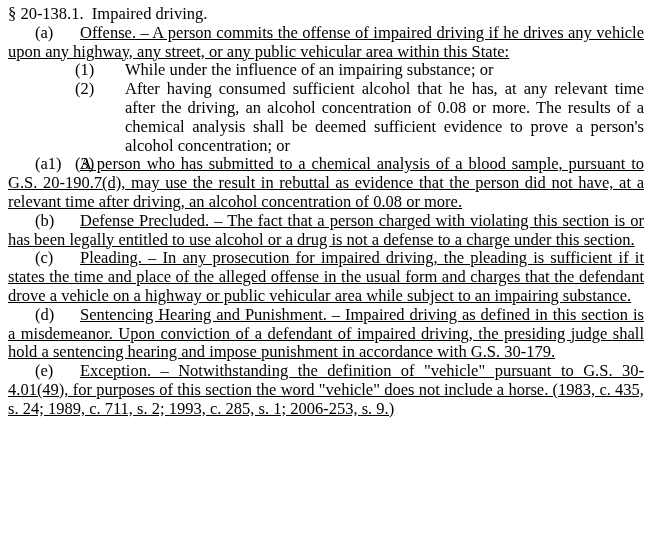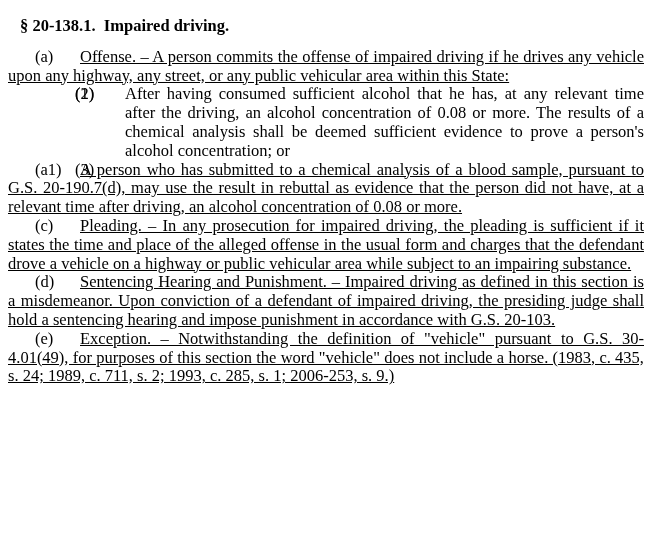--- a/index.html
+++ b/index.html
@@ -14,23 +14,23 @@
     box-sizing: border-box;
     background: #ffffff;
     color: #000000;
     font-family: "Liberation Serif", "DejaVu Serif", serif;
     font-size: 16.5px;
     line-height: 18.8px;
     padding: 5px 8px 0 8px;
     overflow: hidden;
   }
   .title {
-    font-weight: bold;
+    font-weight: normal;
     white-space: pre-wrap; 
-    margin: 12px;
+    margin: 0;
   }
   p.para {
     margin: 0;
     text-align: justify;
     text-indent: 27px;
     text-decoration: underline;
   }
   p.para .label {
     display: inline-block;
     width: 45px;
@@ -51,29 +51,30 @@
 </style>
 </head>
 <body>
 
 <div class="page">
 
   <div class="title">§ 20-138.1.  Impaired driving.</div>
 
   <p class="para"><span class="label">(a)</span><span>Offense. – A person commits the offense of impaired driving if he drives any vehicle upon any highway, any street, or any public vehicular area within this State:</span></p>
 
-  <div class="item"><span class="label">(1)</span></div>
+  <div class="item"><span class="label">(1)</span><span>While under the influence of an impairing substance; or</span></div>
 
   <div class="item"><span class="label">(2)</span><span>After having consumed sufficient alcohol that he has, at any relevant time after the driving, an alcohol concentration of 0.08 or more. The results of a chemical analysis shall be deemed sufficient evidence to prove a person's alcohol concentration; or</span></div>
 
   <div class="item"><span class="label">(3)</span></div>
 
   <p class="para"><span class="label">(a1)</span><span>A person who has submitted to a chemical analysis of a blood sample, pursuant to G.S. 20-190.7(d), may use the result in rebuttal as evidence that the person did not have, at a relevant time after driving, an alcohol concentration of 0.08 or more.</span></p>
 
+  <p class="para"><span class="label">(b)</span><span>Defense Precluded. – The fact that a person charged with violating this section is or has been legally entitled to use alcohol or a drug is not a defense to a charge under this section.</span></p>
 
 
   <p class="para"><span class="label">(c)</span><span>Pleading. – In any prosecution for impaired driving, the pleading is sufficient if it states the time and place of the alleged offense in the usual form and charges that the defendant drove a vehicle on a highway or public vehicular area while subject to an impairing substance.</span></p>
 
-  <p class="para"><span class="label">(d)</span><span>Sentencing Hearing and Punishment. – Impaired driving as defined in this section is a misdemeanor. Upon conviction of a defendant of impaired driving, the presiding judge shall hold a sentencing hearing and impose punishment in accordance with G.S. 20-103.</span></p>
+  <p class="para"><span class="label">(d)</span><span>Sentencing Hearing and Punishment. – Impaired driving as defined in this section is a misdemeanor. Upon conviction of a defendant of impaired driving, the presiding judge shall hold a sentencing hearing and impose punishment in accordance with G.S. 30-179.</span></p>
 
   <p class="para"><span class="label">(e)</span><span>Exception. – Notwithstanding the definition of "vehicle" pursuant to G.S. 30-4.01(49), for purposes of this section the word "vehicle" does not include a horse. (1983, c. 435, s. 24; 1989, c. 711, s. 2; 1993, c. 285, s. 1; 2006-253, s. 9.)</span></p>
 
 </div>
 
 </body></html>

